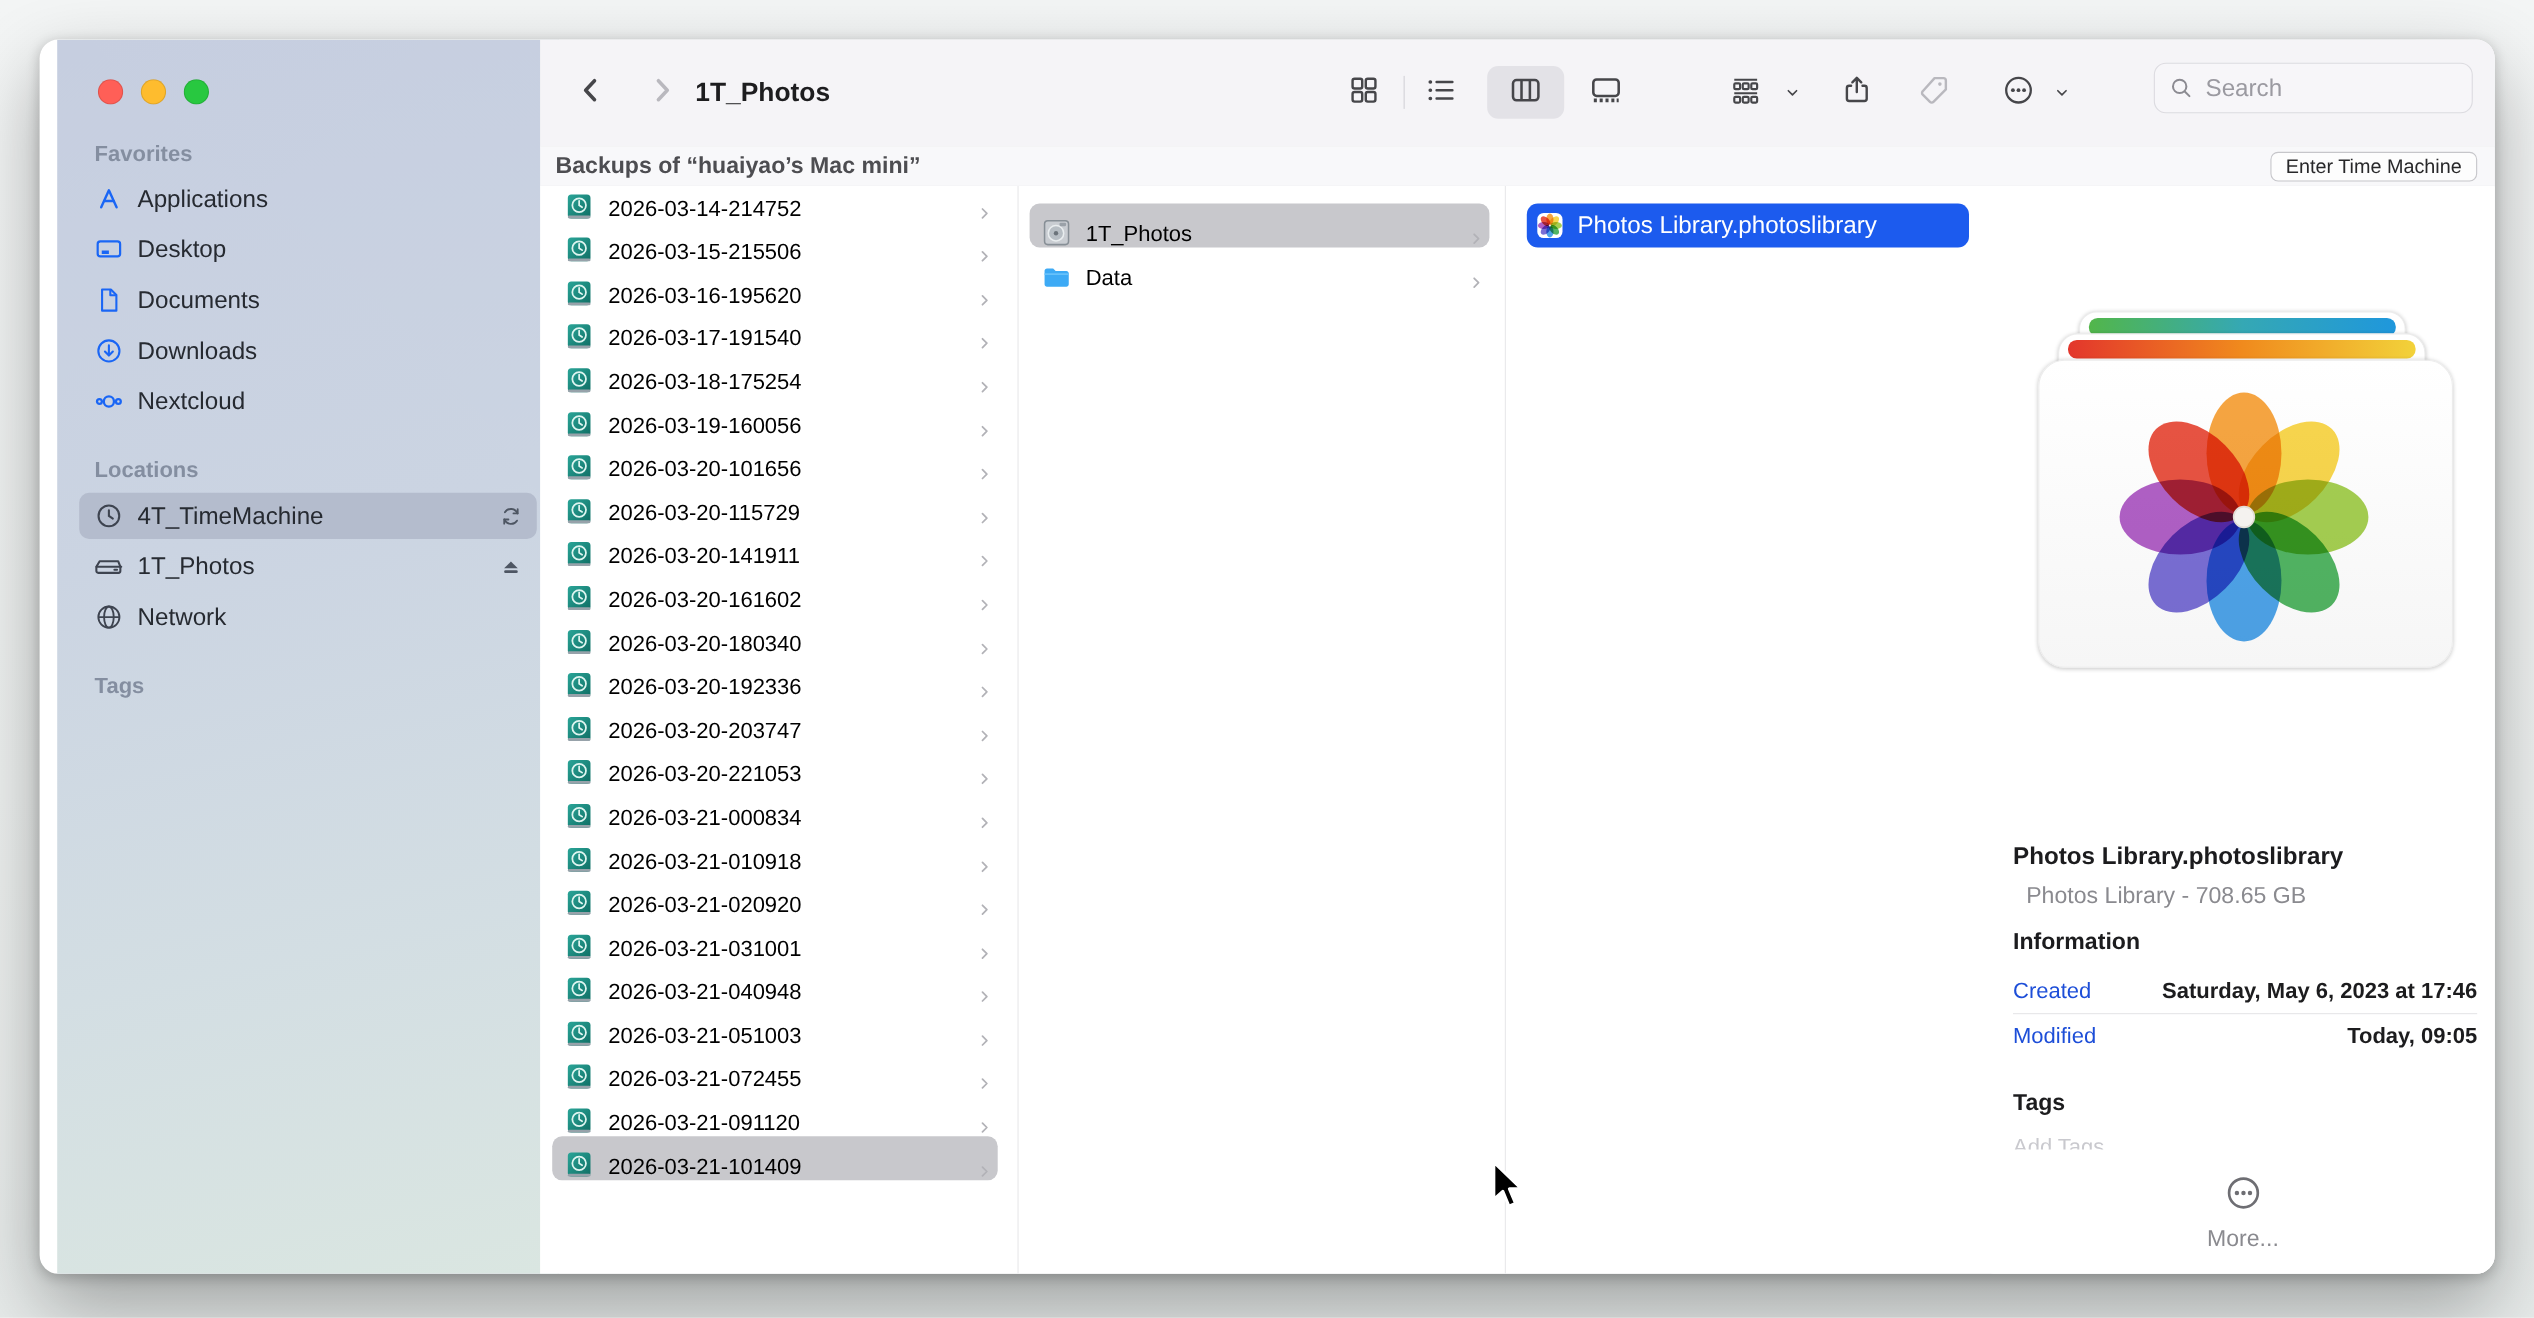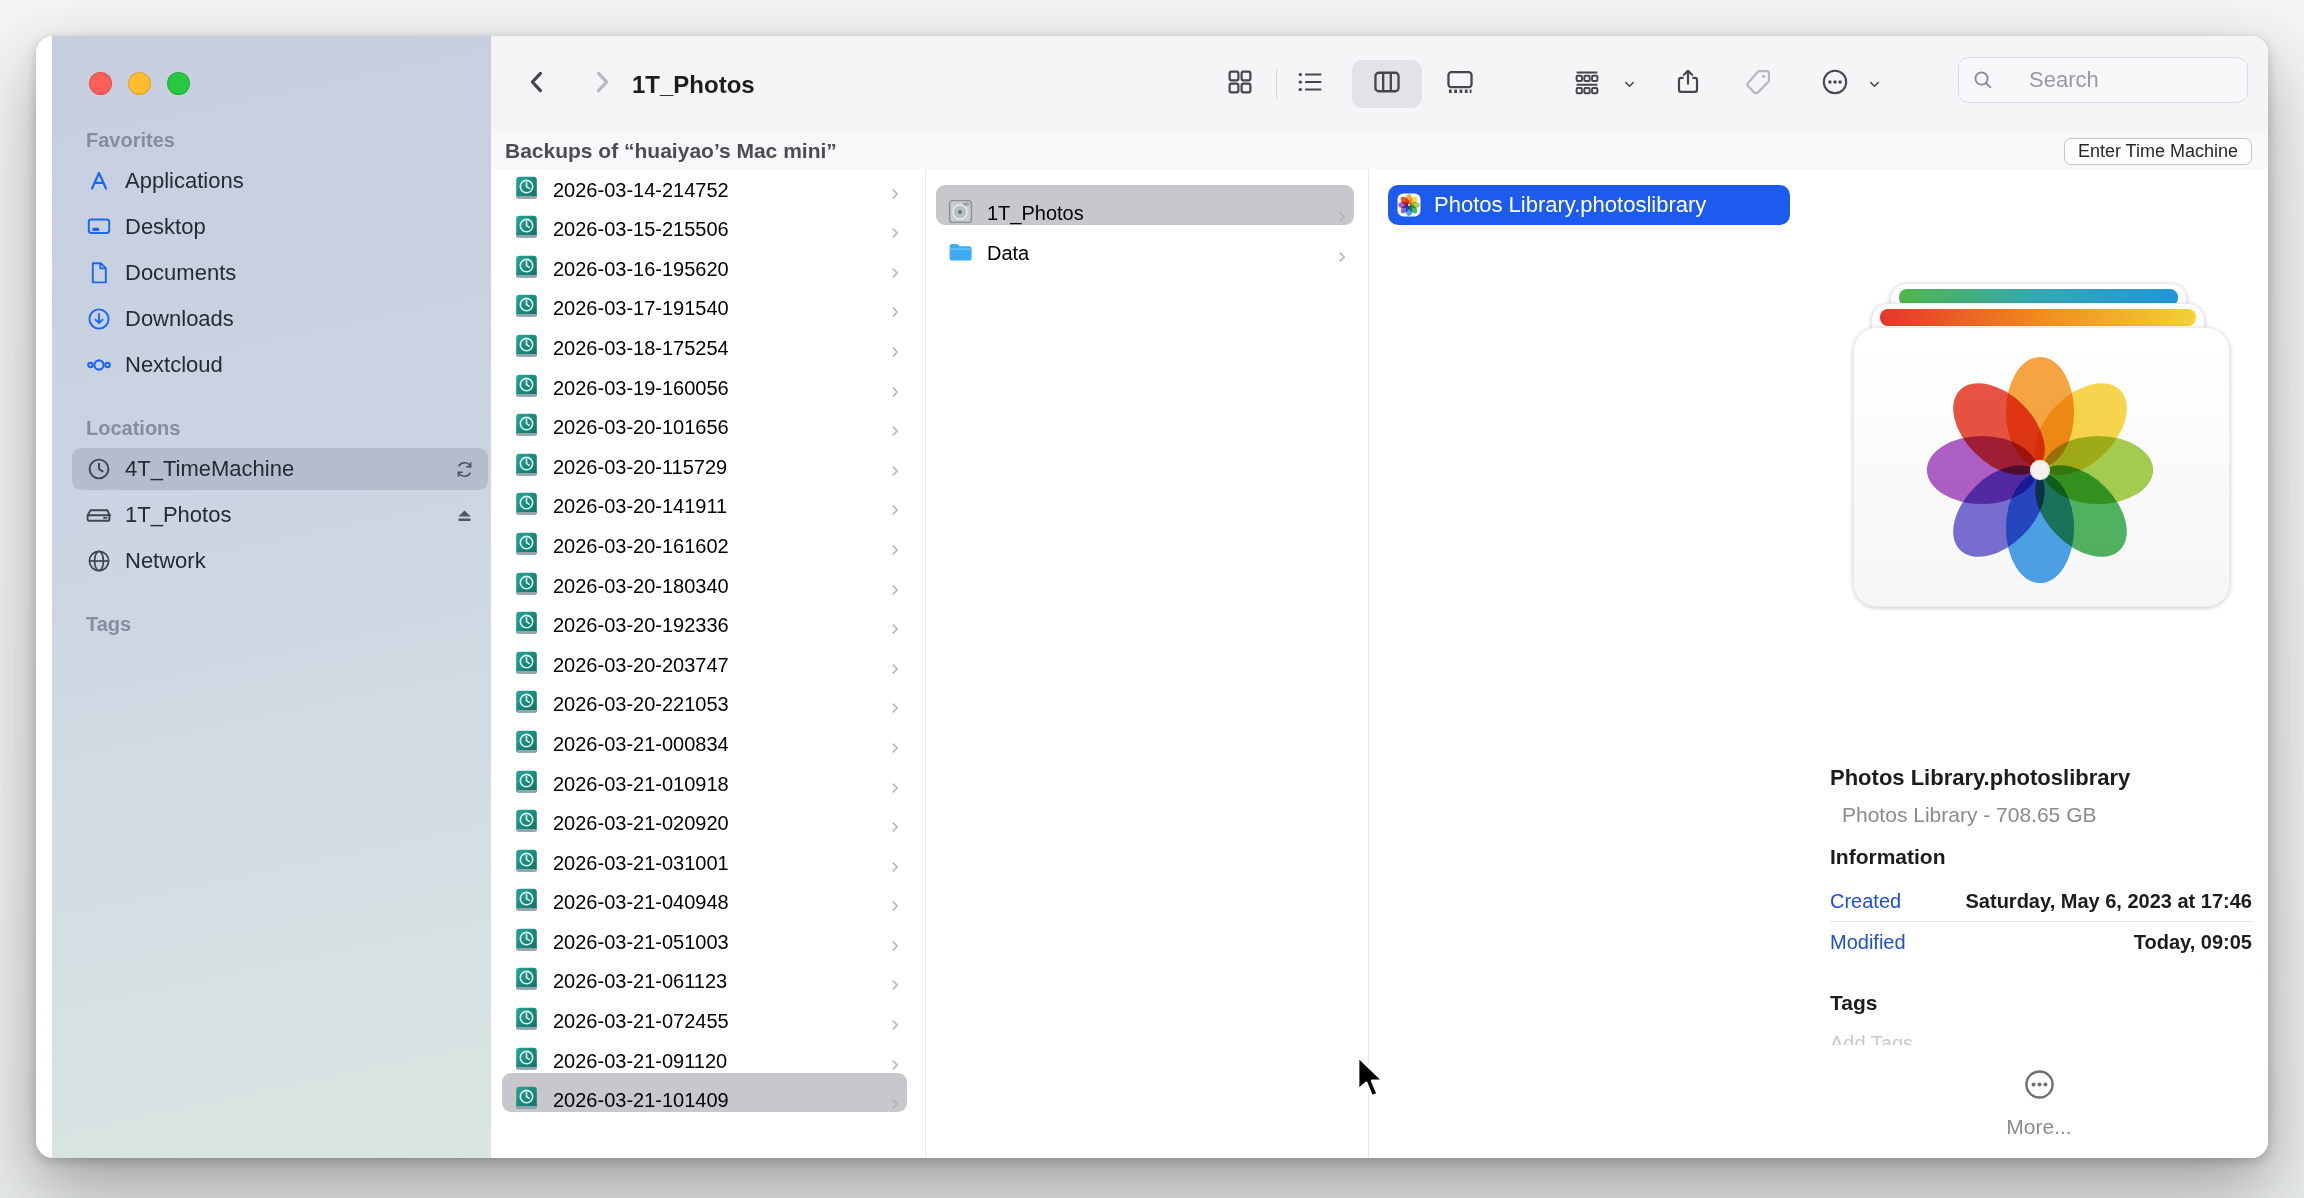--- a/index.html
+++ b/index.html
@@ -30,21 +30,21 @@
   .toolbar{position:absolute;left:0;top:0;right:0;height:97px;background:#f5f4f7;
            border-bottom:1px solid #e5e4e7;}
   .tbtn{position:absolute;top:31px;width:30px;height:30px;color:#46464a;}
   .tbtn.dis{color:#b9b8be}
   .tchev{position:absolute;top:41px;width:15px;height:15px;color:#46464a;}
   .tb-title{position:absolute;left:141px;top:0;height:97px;display:flex;align-items:center;
             font-size:24px;font-weight:700;color:#1d1d1f;}
   .vsep{position:absolute;left:785px;top:33px;width:1px;height:30px;background:#d3d2d7;}
   .vsel{position:absolute;left:861px;top:24px;width:70px;height:48px;border-radius:10px;background:#e3e2e7;}
   .search{position:absolute;left:1467px;top:21px;width:290px;height:46px;border-radius:11px;
-          background:#f7f6f9;border:1px solid #dcdbe0;display:flex;align-items:center;box-sizing:border-box;gap:24px;}
+          background:#f7f6f9;border:1px solid #dcdbe0;display:flex;align-items:center;box-sizing:border-box;}
   .search .sic{width:24px;height:24px;margin-left:12px;color:#8c8b92;flex:0 0 24px;}
   .search input{border:none;outline:none;background:transparent;font-size:22px;color:#333;
                 margin-left:8px;width:220px;font-family:"Liberation Sans",sans-serif;}
   .search input::placeholder{color:#9b9aa1;}
   
   .banner{position:absolute;left:0;top:97px;right:0;height:36px;background:#f8f8fa;
           border-bottom:1px solid #d9d9db;}
   .banner-text{position:absolute;left:14px;top:0;height:36px;display:flex;align-items:center;
                font-size:21px;font-weight:700;color:#4d4d51;}
   .tm-btn{position:absolute;right:16px;top:5px;height:25px;padding:0 13px;border-radius:7px;
@@ -687,36 +687,20 @@
               </svg>
             </span>
     <span class="lb">2026-03-21-051003</span>
     <span class="chev">
               <svg viewBox="0 0 26 26" fill="none" stroke="currentColor" stroke-width="2.6" stroke-linecap="round" stroke-linejoin="round">
                 <path d="M10 6.5 16.5 13 10 19.5"></path>
               </svg>
             </span>
   </div>
 
-  <div class="b-row">
-    <span class="ic">
-              <svg viewBox="0 0 27 27">
-                <rect x="3.2" y="1.8" width="20.6" height="21.8" rx="3.2" fill="url(#tmGrad)"></rect>
-                <rect x="3.2" y="21" width="20.6" height="2.6" rx="1.3" fill="#97a2aa"></rect>
-                <circle cx="13.5" cy="11.6" r="6.2" fill="none" stroke="#def5f0" stroke-width="1.6"></circle>
-                <path d="M13.5 7.6v4l2.7 1.8" fill="none" stroke="#def5f0" stroke-width="1.6" stroke-linecap="round"></path>
-              </svg>
-            </span>
-    <span class="lb">2026-03-21-061123</span>
-    <span class="chev">
-              <svg viewBox="0 0 26 26" fill="none" stroke="currentColor" stroke-width="2.6" stroke-linecap="round" stroke-linejoin="round">
-                <path d="M10 6.5 16.5 13 10 19.5"></path>
-              </svg>
-            </span>
-  </div>
 
   <div class="b-row">
     <span class="ic">
               <svg viewBox="0 0 27 27">
                 <rect x="3.2" y="1.8" width="20.6" height="21.8" rx="3.2" fill="url(#tmGrad)"></rect>
                 <rect x="3.2" y="21" width="20.6" height="2.6" rx="1.3" fill="#97a2aa"></rect>
                 <circle cx="13.5" cy="11.6" r="6.2" fill="none" stroke="#def5f0" stroke-width="1.6"></circle>
                 <path d="M13.5 7.6v4l2.7 1.8" fill="none" stroke="#def5f0" stroke-width="1.6" stroke-linecap="round"></path>
               </svg>
             </span>

